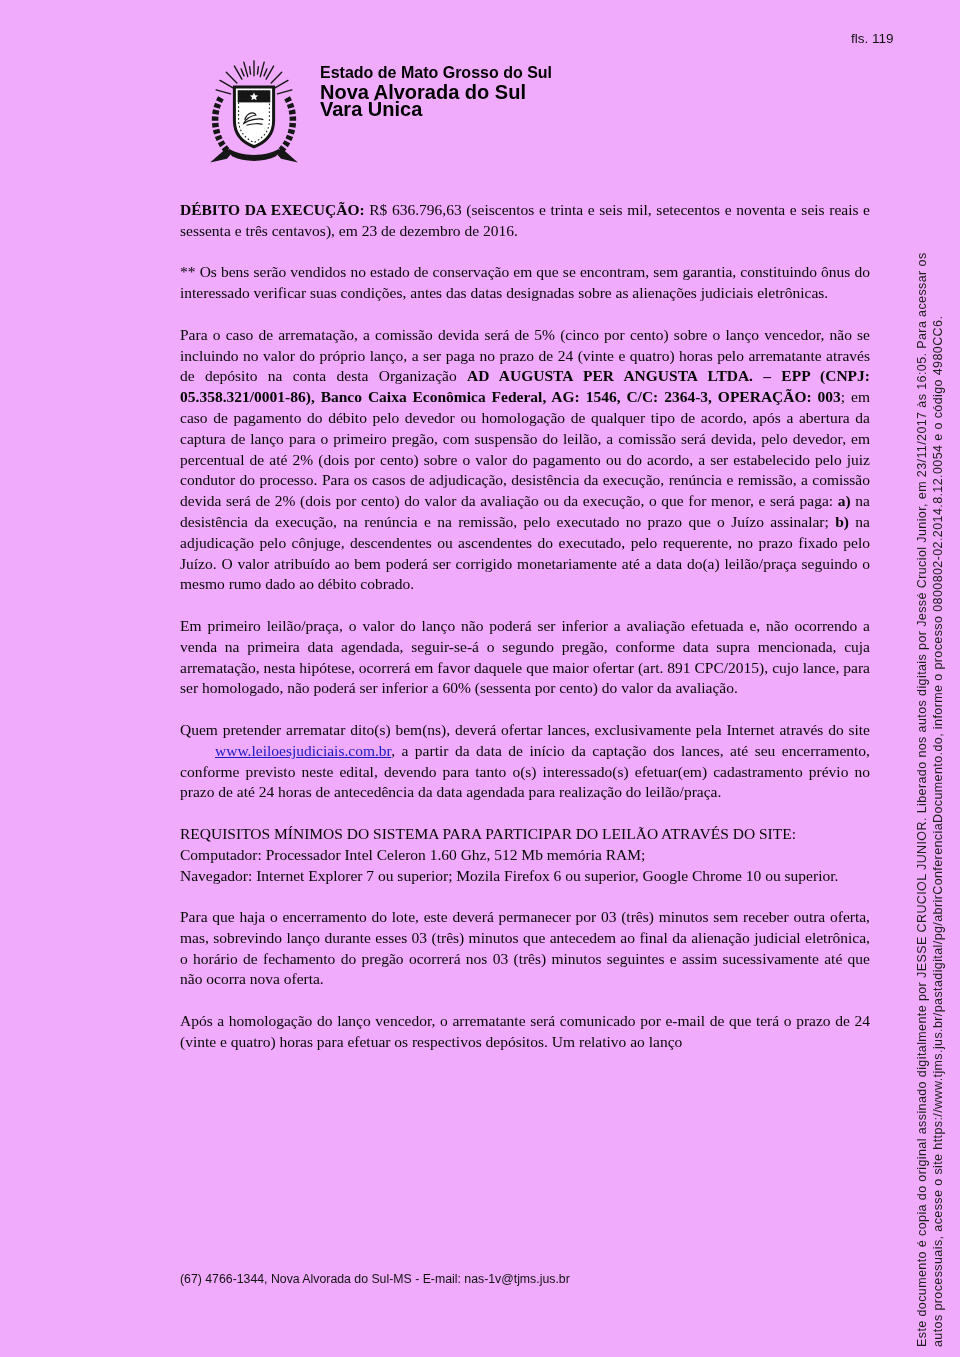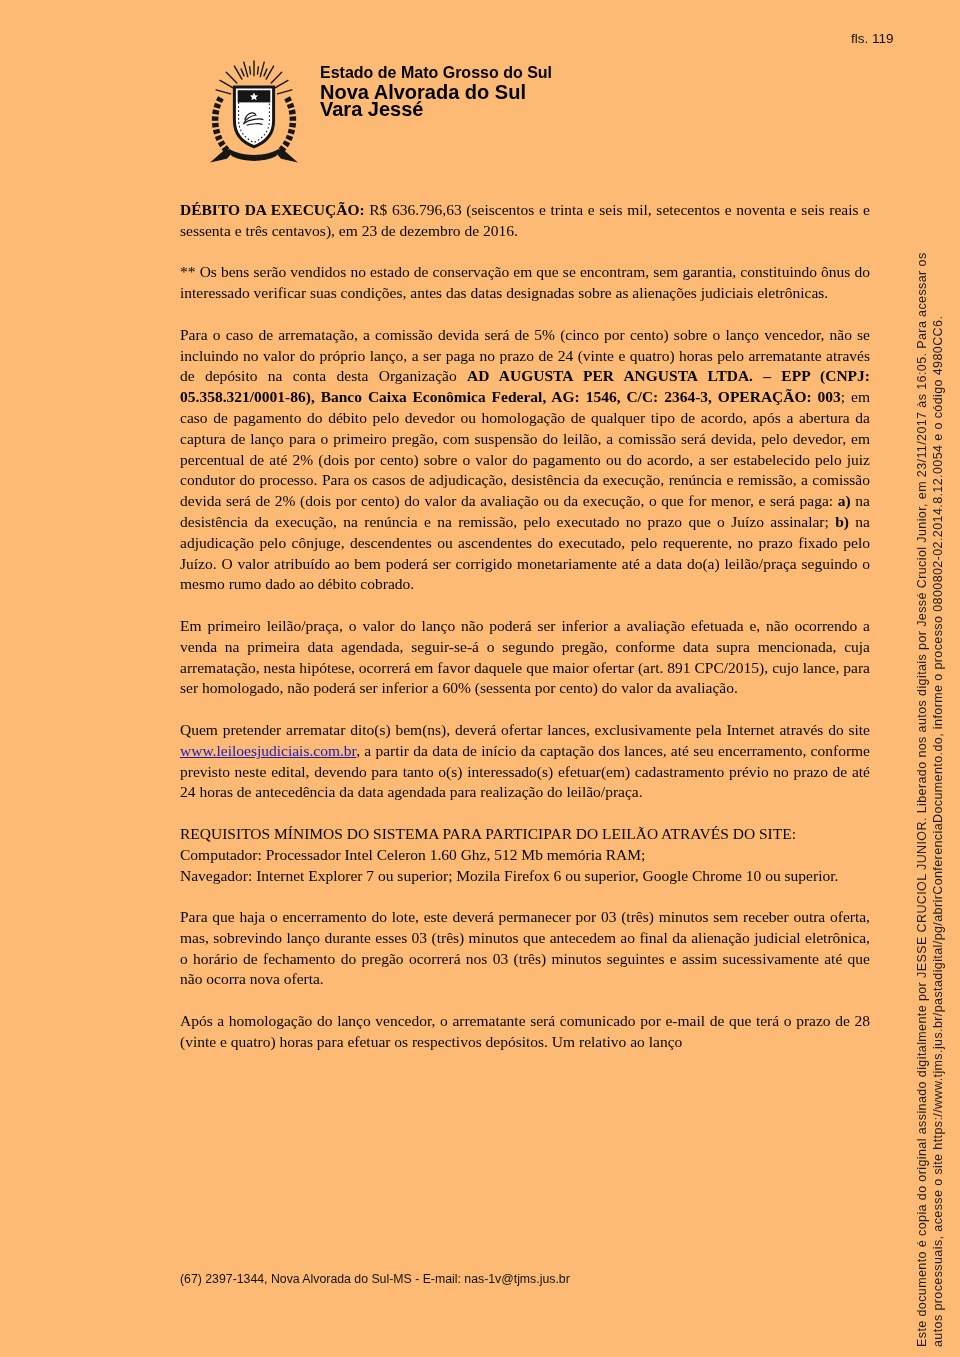--- a/index.html
+++ b/index.html
@@ -1,35 +1,35 @@
 <!DOCTYPE html>
 <html><head>
 <meta charset="utf-8">
 <style>
   html, body { margin:0; padding:0; background:#ffffff; }
   .page {
-    position:relative; width:960px; height:1357px; background:#fdba74;
+    position:relative; width:960px; height:1357px; background:#f0abfc;
     overflow:hidden; font-family:"Liberation Sans", sans-serif; color:#000;
   }
   .folio { position:absolute; left:851px; top:31px; font-size:13.5px; color:#121212; }
   .header { position:absolute; left:198px; top:57px; display:flex; }
   .crest { width:112px; height:116px; flex:0 0 auto; }
   .header-text { margin-left:10px; padding-top:4px; }
   .h-state  { font-size:16px; font-weight:bold; line-height:23px; }
   .h-branch { font-size:18px; line-height:23px; }
   .h-district, .h-court { font-size:20px; font-weight:bold; line-height:17px; }
   .doc {
     position:absolute; left:180px; top:200px; width:690px;
     font-family:"Liberation Serif", serif; font-size:15.5px; line-height:20.8px;
     text-align:justify; color:#070707;
   }
   .doc .p { margin:0 0 20.8px 0; }
   .doc .gap-extra { margin-top:20.8px; }
   .b { font-weight:bold;font-family:Liberation Serif, serif; }
-  .doc-link { color:#1a1ac4; cursor:pointer; }
+  .doc-link { color:#1a1ac4; cursor:pointer;margin-left:35px; }
   .footer {
     position:absolute; left:180px; top:1271px; width:700px;
     font-size:12.3px; line-height:16px; color:#121212;
   }
   .side-stamp {
     position:absolute; left:914px; top:1347px; width:1210px;
     transform:rotate(-90deg); transform-origin:0 0;
     font-size:12.5px; line-height:16px; letter-spacing:0.4px; color:#1c1c1c;
   }
   .side-stamp div { white-space:nowrap; }
@@ -74,41 +74,41 @@
       <polygon points="60,37 61.3,39.8 64.4,40.1 62.1,42.2 62.8,45.2 60,43.6 57.2,45.2 57.9,42.2 55.6,40.1 58.7,39.8" fill="#ffffff"></polygon>
       <path d="M43.5 35.5 H76.5 V66.5 C76.5 79 68.5 86.5 60 90.5 C51.5 86.5 43.5 79 43.5 66.5 Z" fill="none" stroke="#161616" stroke-width="1.1" stroke-dasharray="1.8 2.4"></path>
       <g fill="none" stroke="#161616" stroke-width="1.3">
         <path d="M50 66 C53 58 60 57 62 61 C56 62 50 66 49 70 C55 66 66 64 70 66"></path>
         <path d="M52 72 C58 70 66 70 69 71"></path>
       </g>
     </svg>
     <div class="header-text">
       <div class="h-state">Estado de Mato Grosso do Sul</div>
       <div class="h-district">Nova Alvorada do Sul</div>
-      <div class="h-court">Vara Jessé</div>
+      <div class="h-court">Vara Única</div>
     </div>
   </div>
 
   <div class="doc">
     <div class="p"><span class="b">DÉBITO DA EXECUÇÃO:</span><span> R$ 636.796,63 (seiscentos e trinta e seis mil, setecentos e noventa e seis reais e sessenta e três centavos), em 23 de dezembro de 2016.</span></div>
     <div class="p"><span>** Os bens serão vendidos no estado de conservação em que se encontram, sem garantia, constituindo ônus do interessado verificar suas condições, antes das datas designadas sobre as alienações judiciais eletrônicas.</span></div>
     <div class="p"><span>Para o caso de arrematação, a comissão devida será de 5% (cinco por cento) sobre o lanço vencedor, não se incluindo no valor do próprio lanço, a ser paga no prazo de 24 (vinte e quatro) horas pelo arrematante através de depósito na conta desta Organização </span><span class="b">AD AUGUSTA PER ANGUSTA LTDA. – EPP (CNPJ: 05.358.321/0001-86), Banco Caixa Econômica Federal, AG: 1546, C/C: 2364-3, OPERAÇÃO: 003</span><span>; em caso de pagamento do débito pelo devedor ou homologação de qualquer tipo de acordo, após a abertura da captura de lanço para o primeiro pregão, com suspensão do leilão, a comissão será devida, pelo devedor, em percentual de até 2% (dois por cento) sobre o valor do pagamento ou do acordo, a ser estabelecido pelo juiz condutor do processo. Para os casos de adjudicação, desistência da execução, renúncia e remissão, a comissão devida será de 2% (dois por cento) do valor da avaliação ou da execução, o que for menor, e será paga: </span><span class="b">a)</span><span> na desistência da execução, na renúncia e na remissão, pelo executado no prazo que o Juízo assinalar; </span><span class="b">b)</span><span> na adjudicação pelo cônjuge, descendentes ou ascendentes do executado, pelo requerente, no prazo fixado pelo Juízo. O valor atribuído ao bem poderá ser corrigido monetariamente até a data do(a) leilão/praça seguindo o mesmo rumo dado ao débito cobrado.</span></div>
     <div class="p"><span>Em primeiro leilão/praça, o valor do lanço não poderá ser inferior a avaliação efetuada e, não ocorrendo a venda na primeira data agendada, seguir-se-á o segundo pregão, conforme data supra mencionada, cuja arrematação, nesta hipótese, ocorrerá em favor daquele que maior ofertar (art. 891 CPC/2015), cujo lance, para ser homologado, não poderá ser inferior a 60% (sessenta por cento) do valor da avaliação.</span></div>
     <div class="p gap-extra"><span>Quem pretender arrematar dito(s) bem(ns), deverá ofertar lances, exclusivamente pela Internet através do site </span><a href="#" class="doc-link">www.leiloesjudiciais.com.br</a><span>, a partir da data de início da captação dos lances, até seu encerramento, conforme previsto neste edital, devendo para tanto o(s) interessado(s) efetuar(em) cadastramento prévio no prazo de até 24 horas de antecedência da data agendada para realização do leilão/praça.</span></div>
     <div class="p">
         <div>REQUISITOS MÍNIMOS DO SISTEMA PARA PARTICIPAR DO LEILÃO ATRAVÉS DO SITE:</div>
         <div>Computador: Processador Intel Celeron 1.60 Ghz, 512 Mb memória RAM;</div>
         <div>Navegador: Internet Explorer 7 ou superior; Mozila Firefox 6 ou superior, Google Chrome 10 ou superior.</div>
       </div>
     <div class="p"><span>Para que haja o encerramento do lote, este deverá permanecer por 03 (três) minutos sem receber outra oferta, mas, sobrevindo lanço durante esses 03 (três) minutos que antecedem ao final da alienação judicial eletrônica, o horário de fechamento do pregão ocorrerá nos 03 (três) minutos seguintes e assim sucessivamente até que não ocorra nova oferta.</span></div>
-    <div class="p"><span>Após a homologação do lanço vencedor, o arrematante será comunicado por e-mail de que terá o prazo de 28 (vinte e quatro) horas para efetuar os respectivos depósitos. Um relativo ao lanço</span></div>
+    <div class="p"><span>Após a homologação do lanço vencedor, o arrematante será comunicado por e-mail de que terá o prazo de 24 (vinte e quatro) horas para efetuar os respectivos depósitos. Um relativo ao lanço</span></div>
   </div>
 
   <div class="footer">
-      <div>(67) 2397-1344, Nova Alvorada do Sul-MS - E-mail: nas-1v@tjms.jus.br</div>
+      <div>(67) 4766-1344, Nova Alvorada do Sul-MS - E-mail: nas-1v@tjms.jus.br</div>
     </div>
 
   <div class="side-stamp">
     <div>Este documento é copia do original assinado digitalmente por JESSE CRUCIOL JUNIOR. Liberado nos autos digitais por Jessé Cruciol Junior, em 23/11/2017 às 16:05. Para acessar os</div>
     <div>autos processuais, acesse o site https://www.tjms.jus.br/pastadigital/pg/abrirConferenciaDocumento.do, informe o processo 0800802-02.2014.8.12.0054 e o código 4980CC6.</div>
   </div>
 
 </div>
 
 </body></html>

